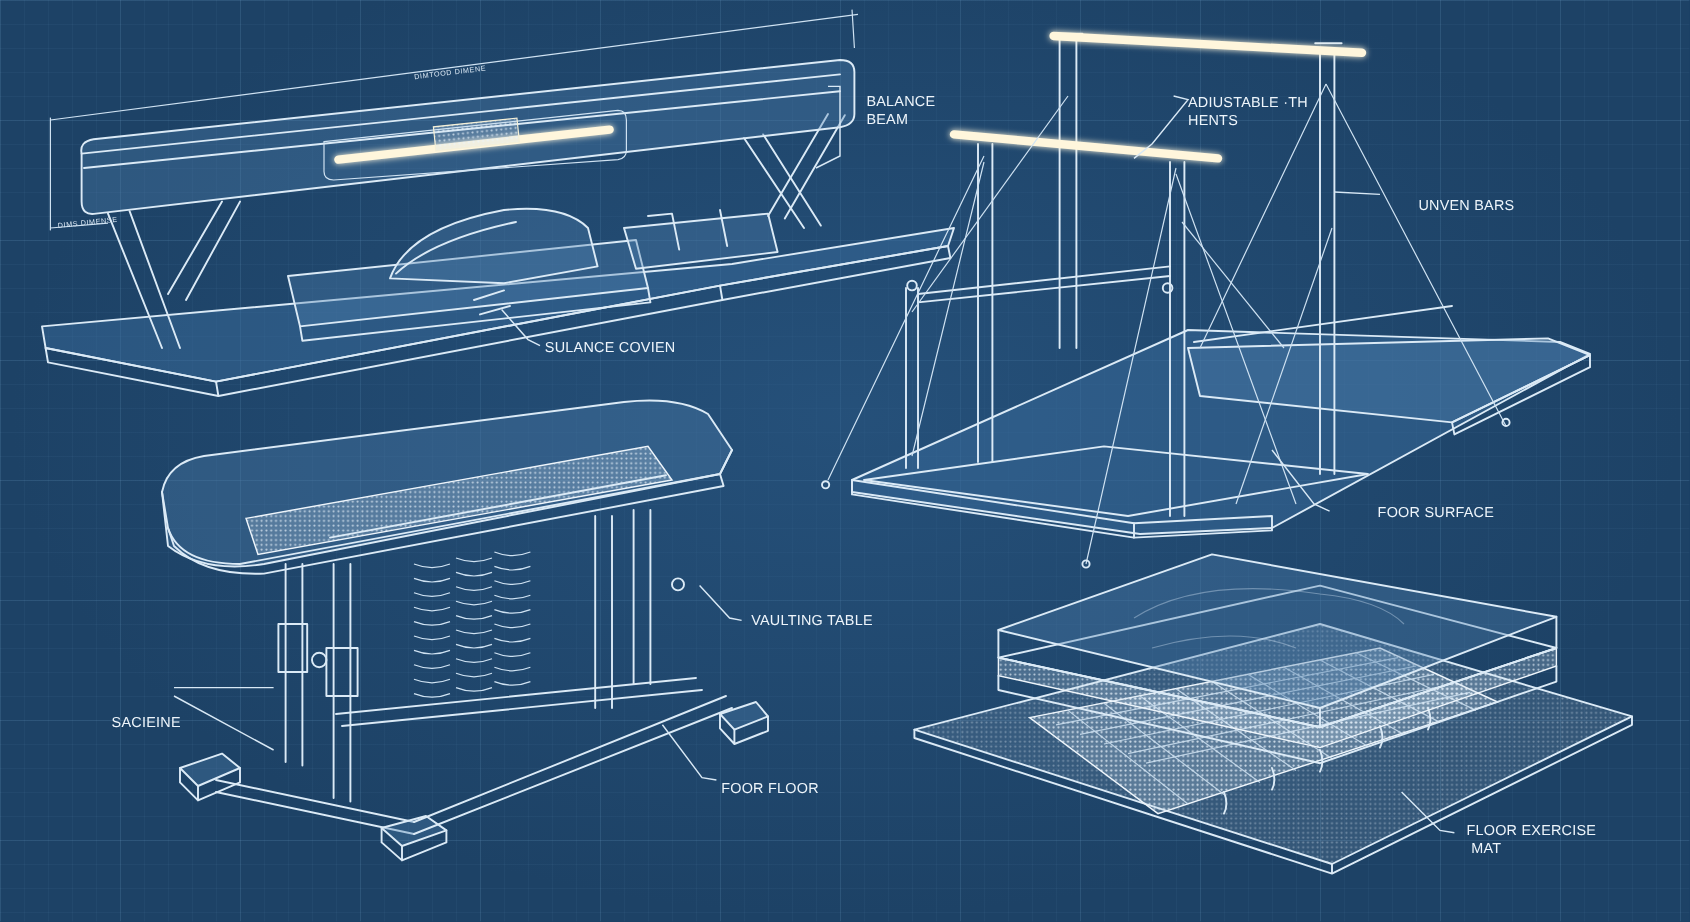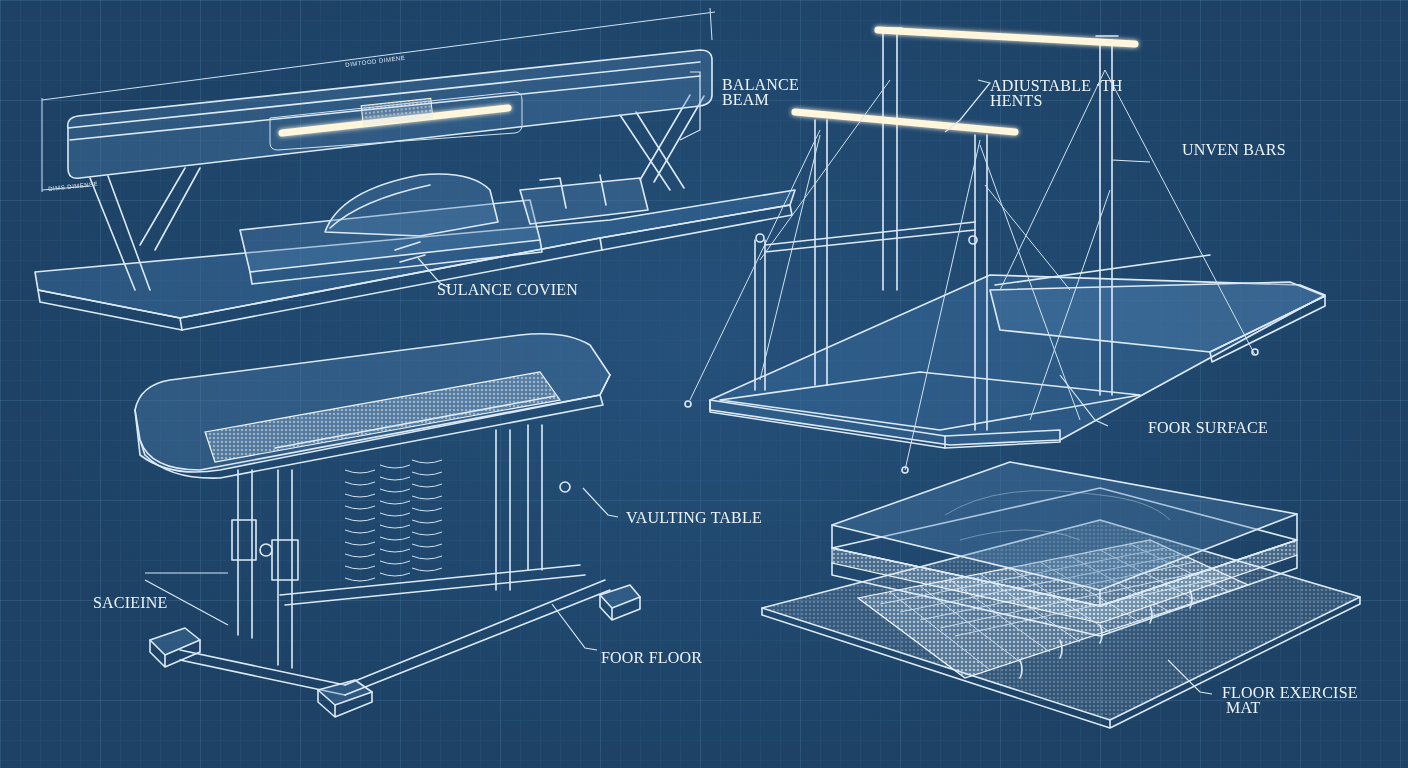--- a/index.html
+++ b/index.html
@@ -20,23 +20,23 @@
     background-size: 100% 100%, 100px 100px, 100px 100px, 20px 20px, 20px 20px;
   }
   svg { position: absolute; left: 0; top: 0; }
   .ln { fill: none; stroke: #dbeaf6; stroke-width: 1.6; stroke-linejoin: round; stroke-linecap: round; }
   .lnT { fill: none; stroke: #cfe2f2; stroke-width: 1; }
   .fillA { fill: rgba(80,130,175,0.35); stroke: #dbeaf6; stroke-width: 1.6; stroke-linejoin: round; }
   .fillB { fill: rgba(60,110,160,0.45); stroke: #dbeaf6; stroke-width: 1.6; stroke-linejoin: round; }
   .glow { stroke: #fff6dc; stroke-width: 7; stroke-linecap: round; filter: url(#glowf); }
   .leader { fill: none; stroke: #d8e8f5; stroke-width: 1.2; }
   .label {
-    position: absolute; color: #eef5fb; font-size: 16px; letter-spacing: 0.2px;
+    position: absolute; color: #eef5fb; font-size: 12px; letter-spacing: 0.2px;
     line-height: 15px; text-transform: uppercase; white-space: nowrap;
-    font-family: Liberation Serif, serif;
+    font-family: Liberation Sans, sans-serif;
   }
   .dim { position: absolute; color: #dbe8f4; font-size: 6px; letter-spacing: 0.5px; transform-origin: left top; }
 </style>
 </head>
 <body>
 
 <div id="canvas">
 <svg width="1408" height="768" viewBox="0 0 1408 768">
   <defs>
     <filter id="glowf" x="-20%" y="-200%" width="140%" height="500%">
@@ -197,22 +197,22 @@
 <div class="dim" style="left:48px;top:186px;transform:rotate(-6deg);">DIMS DIMENSE</div>
 
 <div class="label" style="left:722px;top:77px;">
   <div>BALANCE</div>
   <div>BEAM</div>
 </div>
 <div class="label" style="left:990px;top:78px;">
   <div>ADIUSTABLE ·th</div>
   <div>HENTS</div>
 </div>
-<div class="label" style="left:1182px;top:142px;">UNVEN BARS</div>
-<div class="label" style="left:437px;top:282px;">SULANCE COVIEN</div>
+<div class="label" style="left:1182px;top:164px;">UNVEN BARS</div>
+<div class="label" style="left:454px;top:282px;">SULANCE COVIEN</div>
 <div class="label" style="left:1148px;top:420px;">FOOR SURFACE</div>
 <div class="label" style="left:626px;top:510px;">VAULTING TABLE</div>
 <div class="label" style="left:93px;top:595px;">SACIEINE</div>
 <div class="label" style="left:601px;top:650px;text-align:center;">FOOR FLOOR</div>
 <div class="label" style="left:1222px;top:685px;">
   <div>FLOOR EXERCISE</div>
   <div style="padding-left:4px;">MAT</div>
 </div>
 </div>
 

